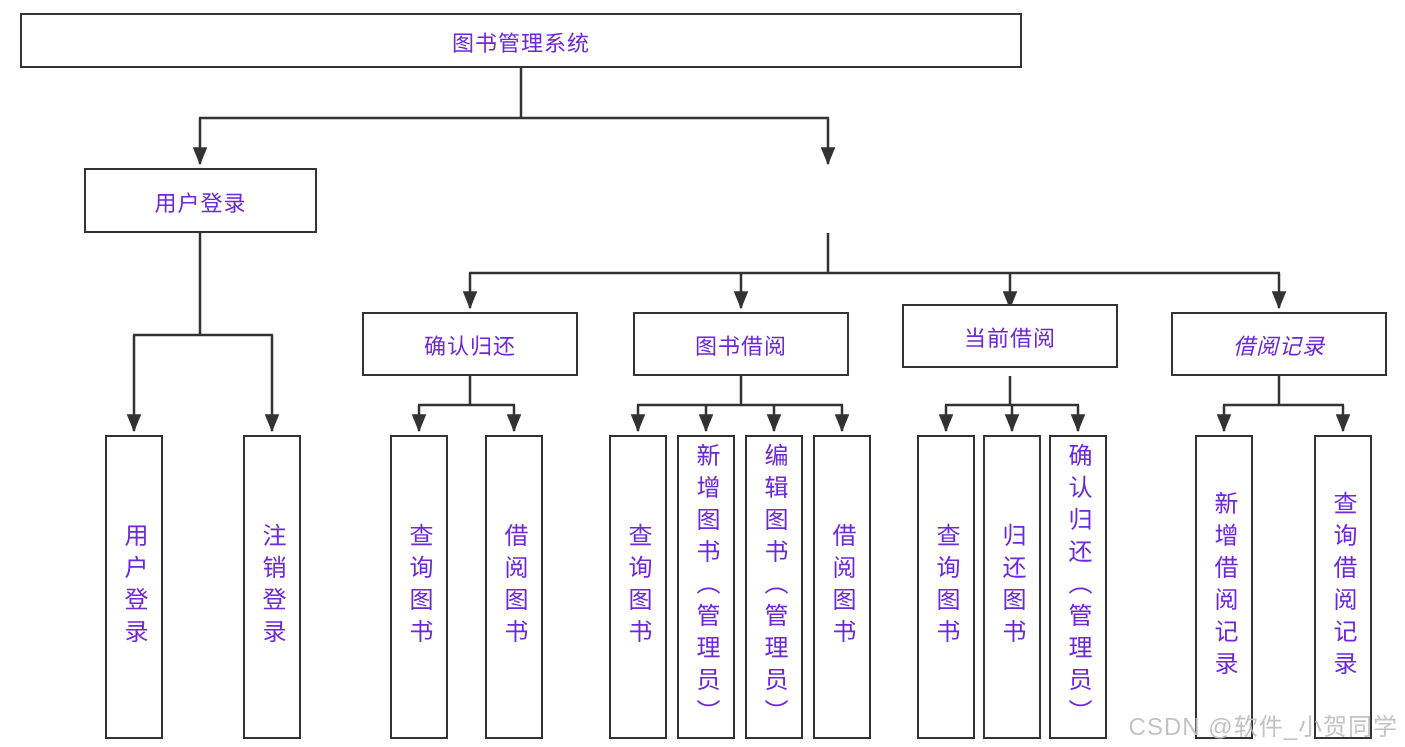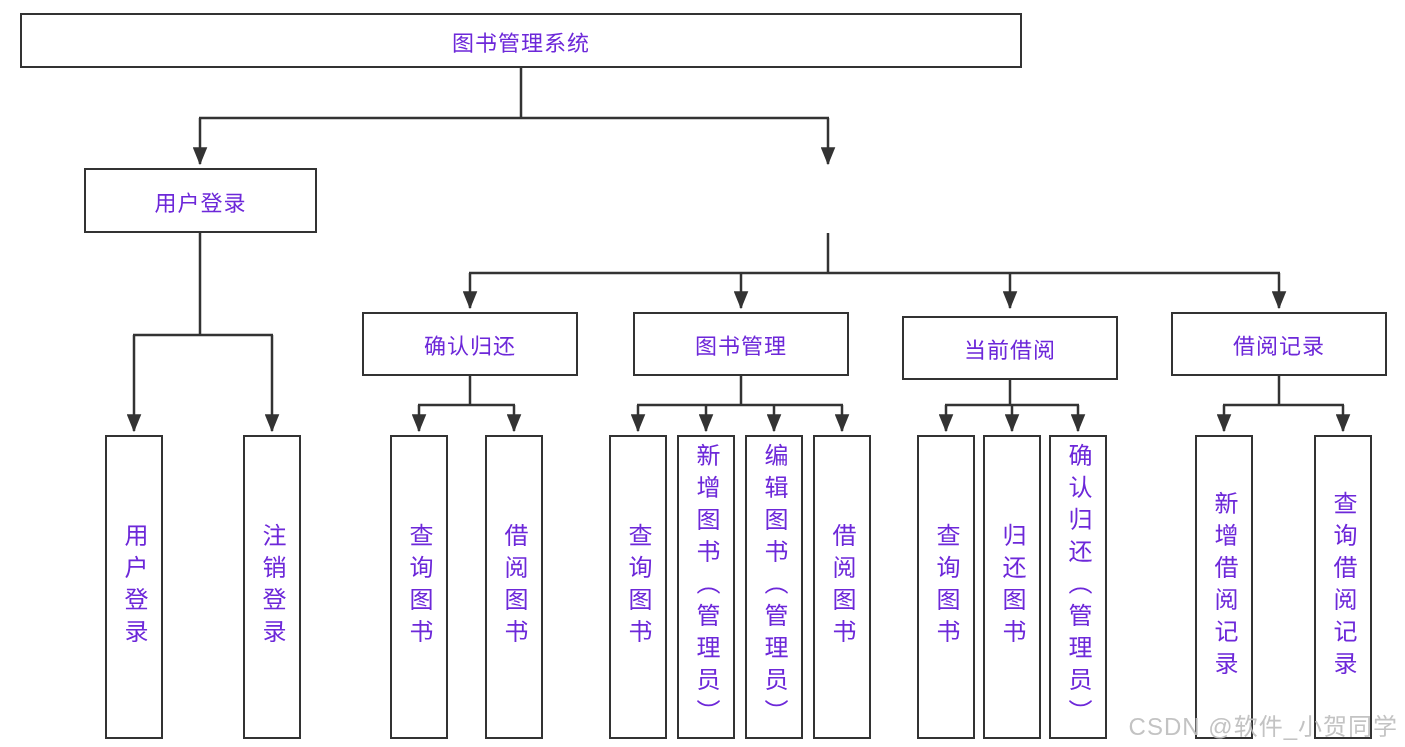--- a/index.html
+++ b/index.html
@@ -130,23 +130,23 @@
       <line x1="1224" y1="405" x2="1224" y2="431" marker-end="url(#arrow)"></line>
       <line x1="1343" y1="405" x2="1343" y2="431" marker-end="url(#arrow)"></line>
     </g>
   </svg>
 
   <div class="node h-node root-node">图书管理系统</div>
 
   <div class="node h-node" style="left:84px; top:168px; width:233px; height:65px;">用户登录</div>
 
   <div class="node h-node" style="left:362px; top:312px; width:216px; height:64px;">确认归还</div>
-  <div class="node h-node" style="left:633px; top:312px; width:216px; height:64px;">图书管理</div>
-  <div class="node h-node" style="left:902px; top:316px; width:216px; height:64px;">当前借阅</div>
-  <div class="node h-node" style="left:1171px; top:312px; width:216px; height:64px;">借阅记录</div>
+  <div class="node h-node" style="left:633px; top:312px; width:216px; height:64px;">图书借阅</div>
+  <div class="node h-node" style="left:902px; top:304px; width:216px; height:64px;">当前借阅</div>
+  <div class="node h-node" style="left:1171px; top:312px; width:216px; height:64px;font-style:italic;">借阅记录</div>
 
   <div class="node leaf-node" style="left:105px;">用户登录</div>
   <div class="node leaf-node" style="left:243px;">注销登录</div>
 
   <div class="node leaf-node" style="left:390px;">查询图书</div>
   <div class="node leaf-node" style="left:485px;">借阅图书</div>
 
   <div class="node leaf-node" style="left:609px;">查询图书</div>
   <div class="node leaf-node" style="left:677px;">新增图书（管理员）</div>
   <div class="node leaf-node" style="left:745px;">编辑图书（管理员）</div>

